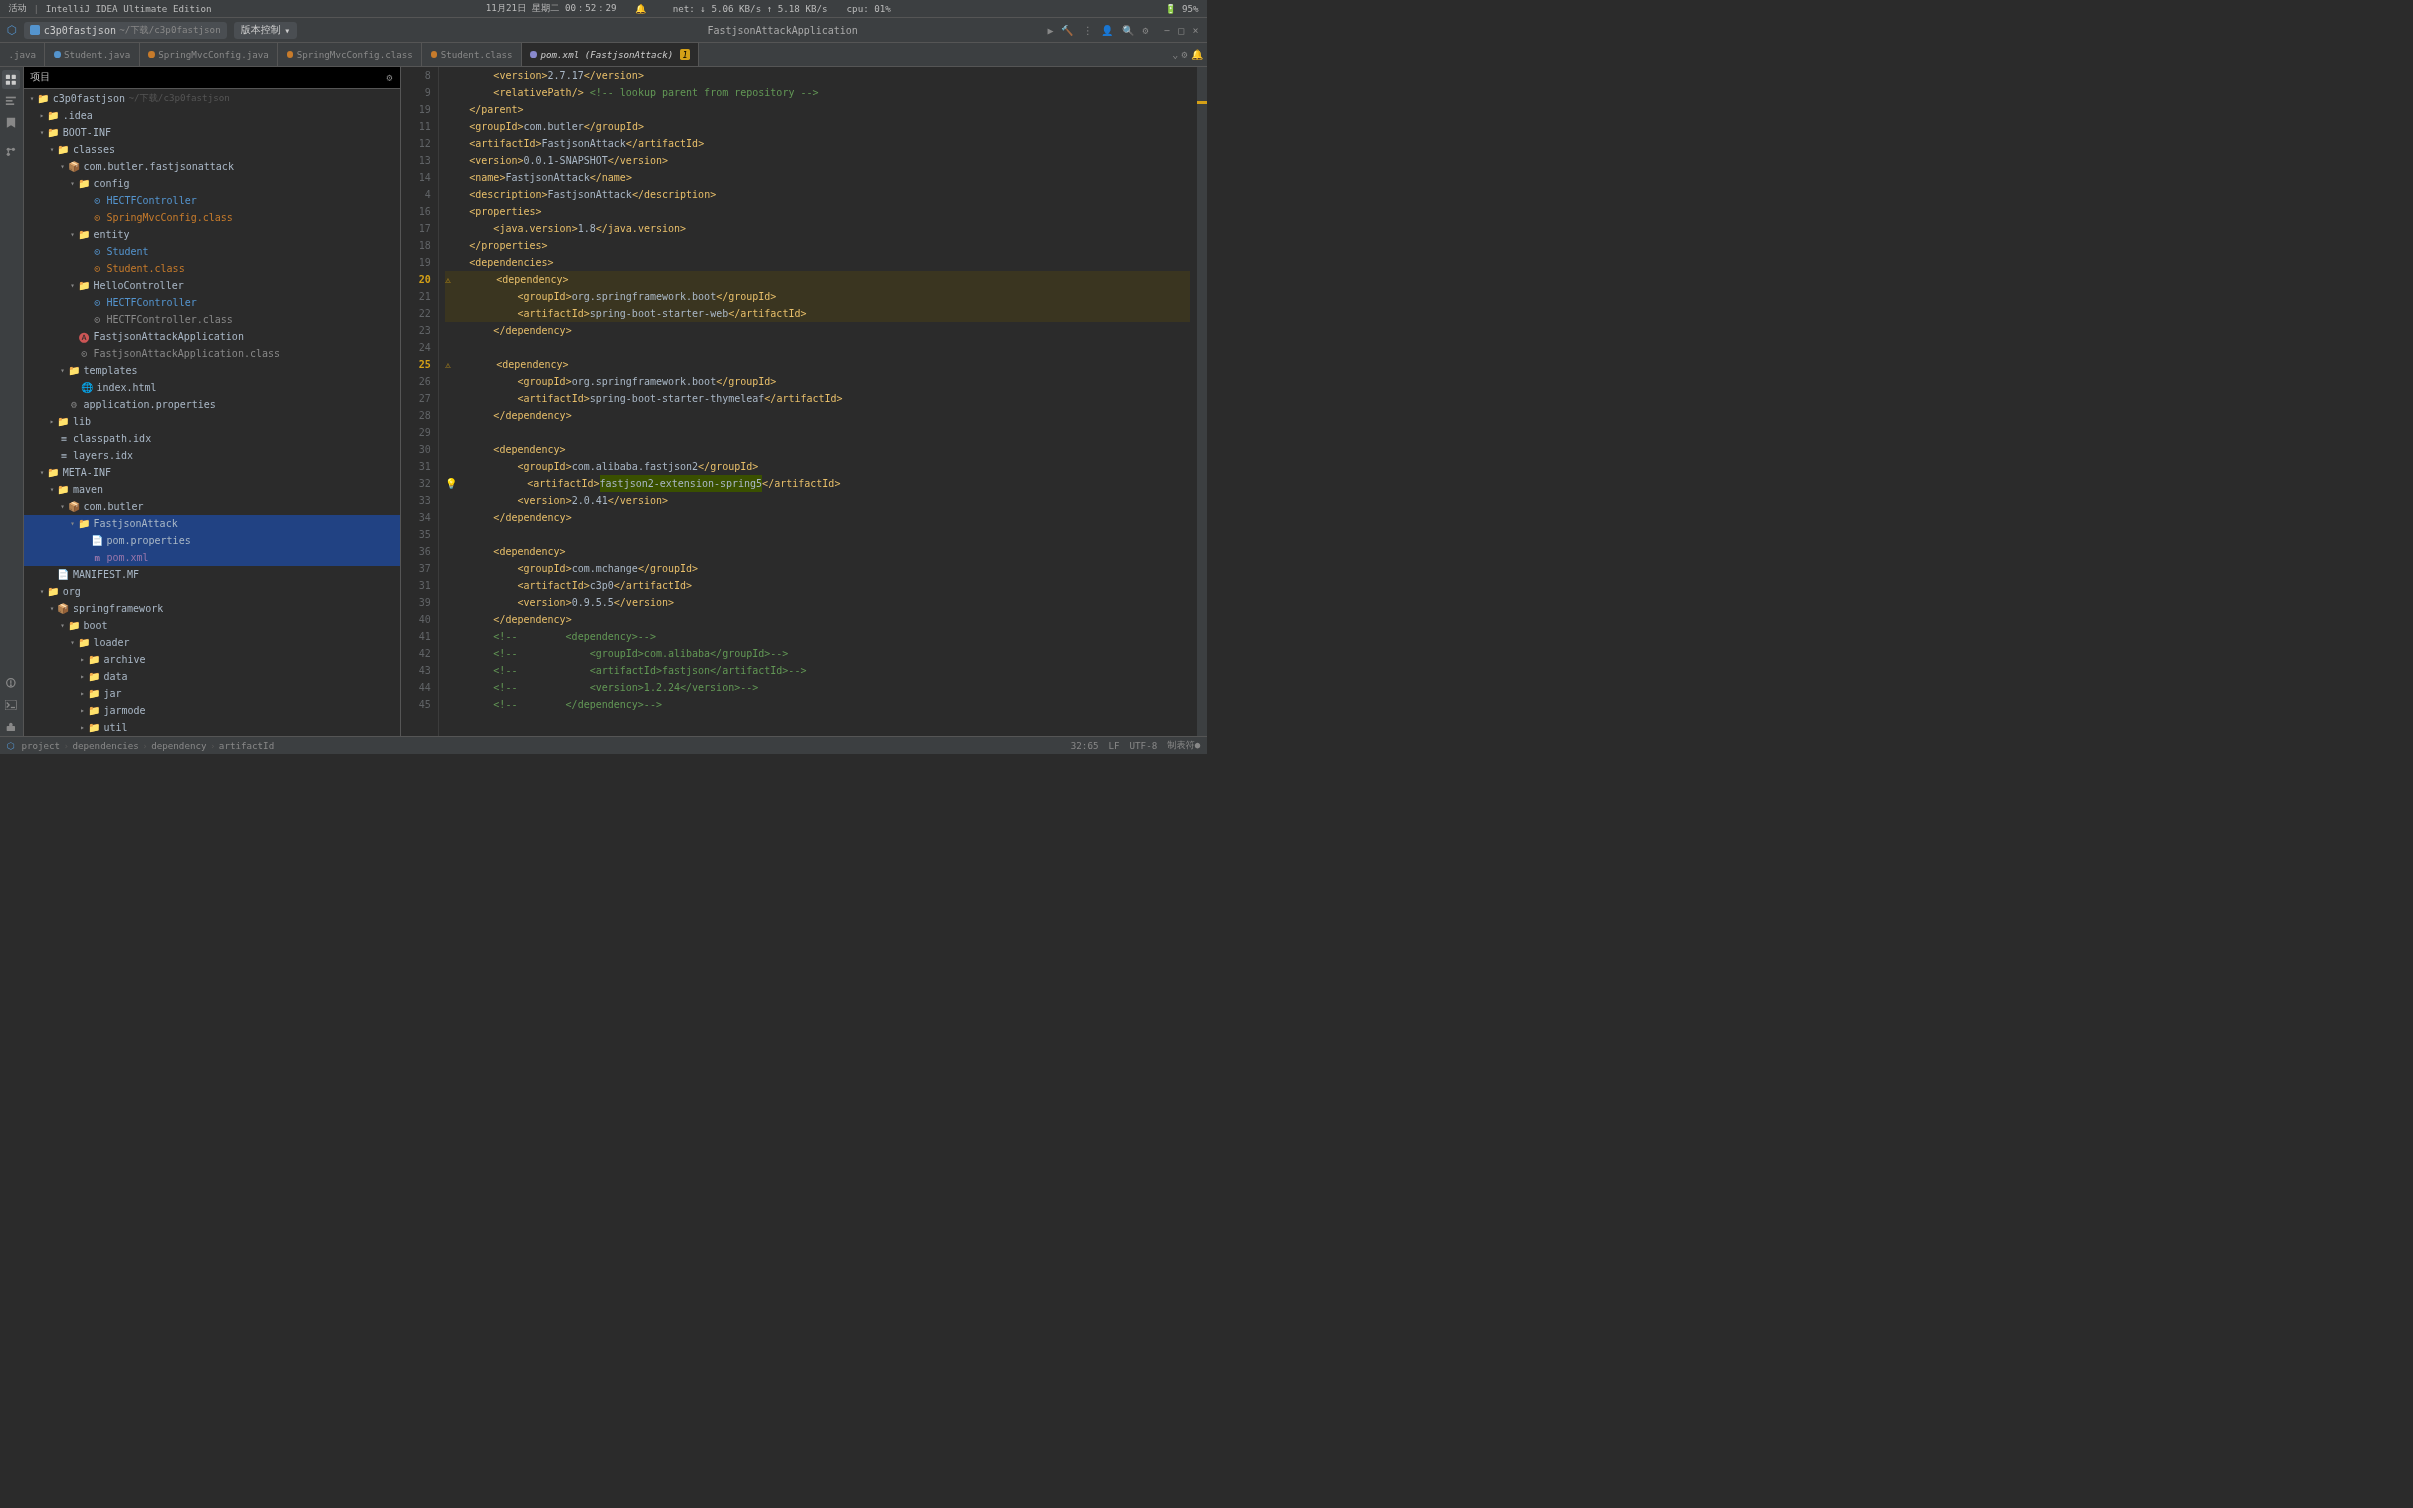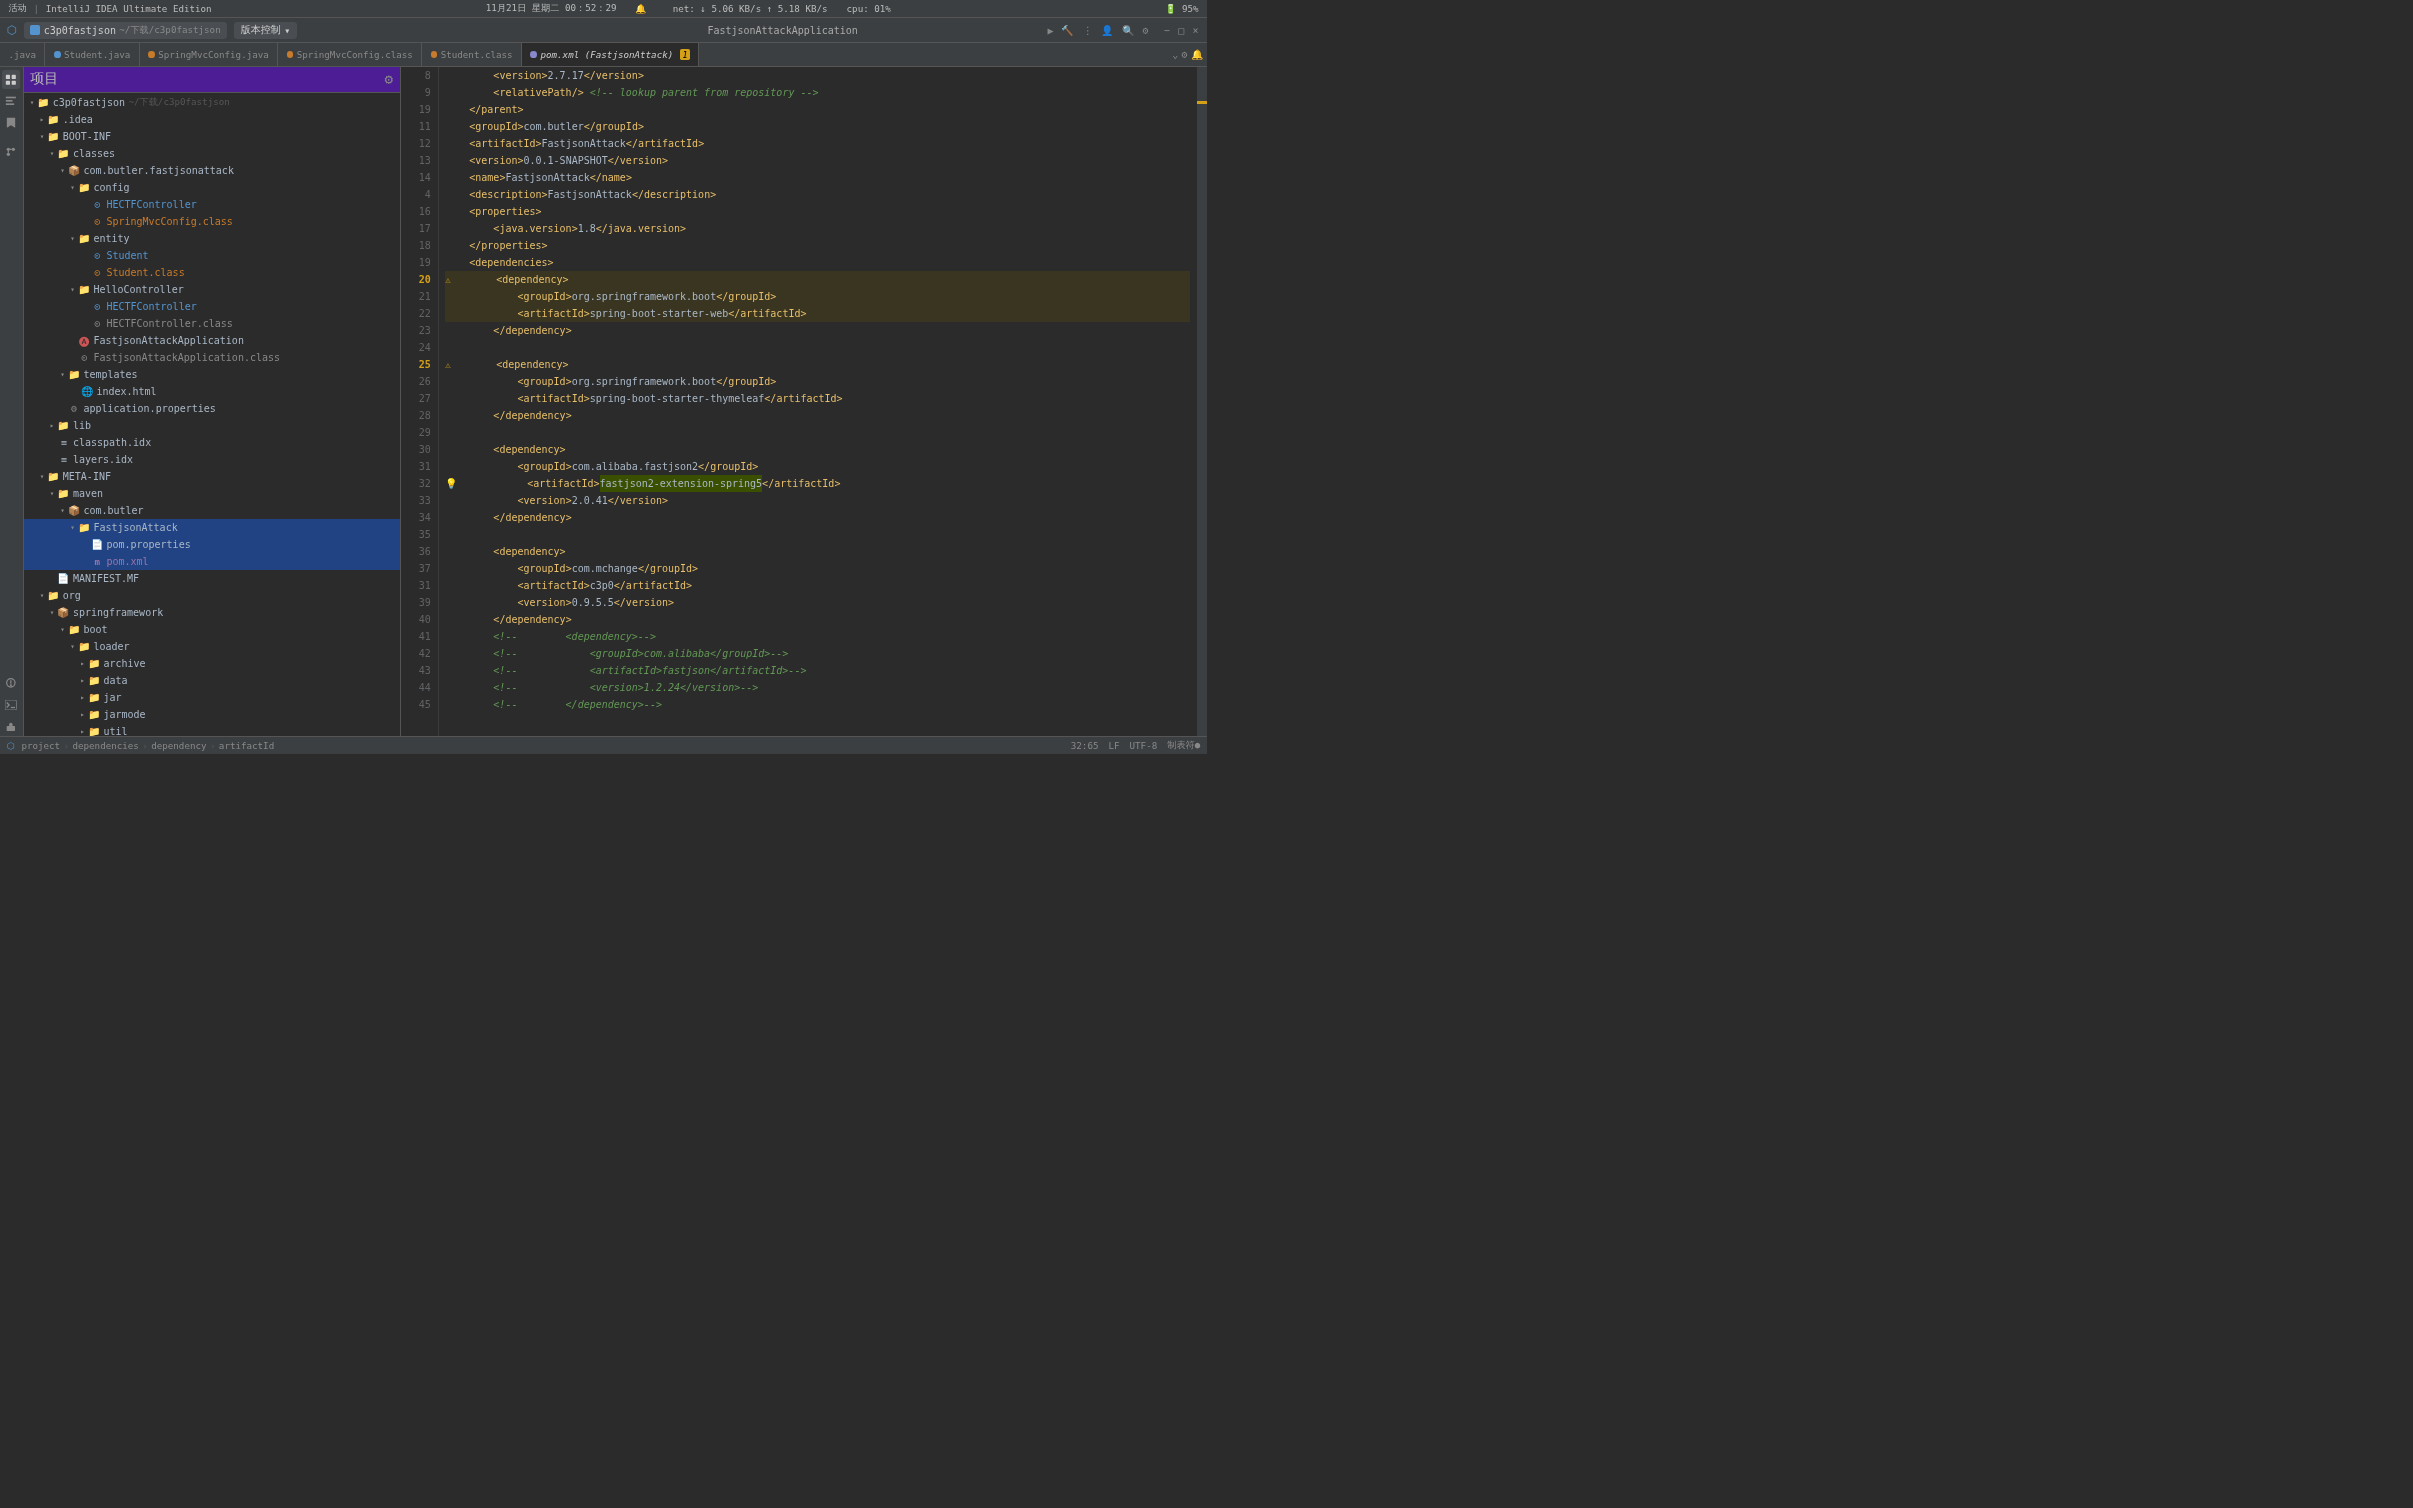--- a/index.html
+++ b/index.html
@@ -115,23 +115,23 @@
     
     .file-tree-panel {
       width: 377px;
       background: #2b2b2b;
       border-right: 0.8px solid #555;
       display: flex;
       flex-direction: column;
       overflow: hidden;
     }
     .panel-header {
-      background: #4c1d95;
+      background: #000000;
       padding: 3.4px 6.7px;
-      font-size: 14px;
+      font-size: 10px;
       color: #bbb;
       display: flex;
       align-items: center;
       gap: 5px;
       border-bottom: 0.8px solid #555;
     }
     .file-tree {
       overflow-y: auto;
       flex: 1;
       padding: 1.7px 0;
@@ -199,21 +199,21 @@
       height: 17px;
       white-space: pre;
       display: flex;
       align-items: center;
     }
     .code-line.highlighted { background: #3a3520; }
 
     .xml-tag { color: #e8bf6a; }
     .xml-bracket { color: #e8bf6a; }
     .xml-text { color: #a9b7c6; }
-    .xml-comment { color: #629755; font-style: italic; }
+    .xml-comment { color: #629755; }
 
     
     .right-scrollbar {
       width: 10px;
       background: #3c3f41;
       display: flex;
       flex-direction: column;
     }
     .scrollbar-marker {
       width: 100%;

